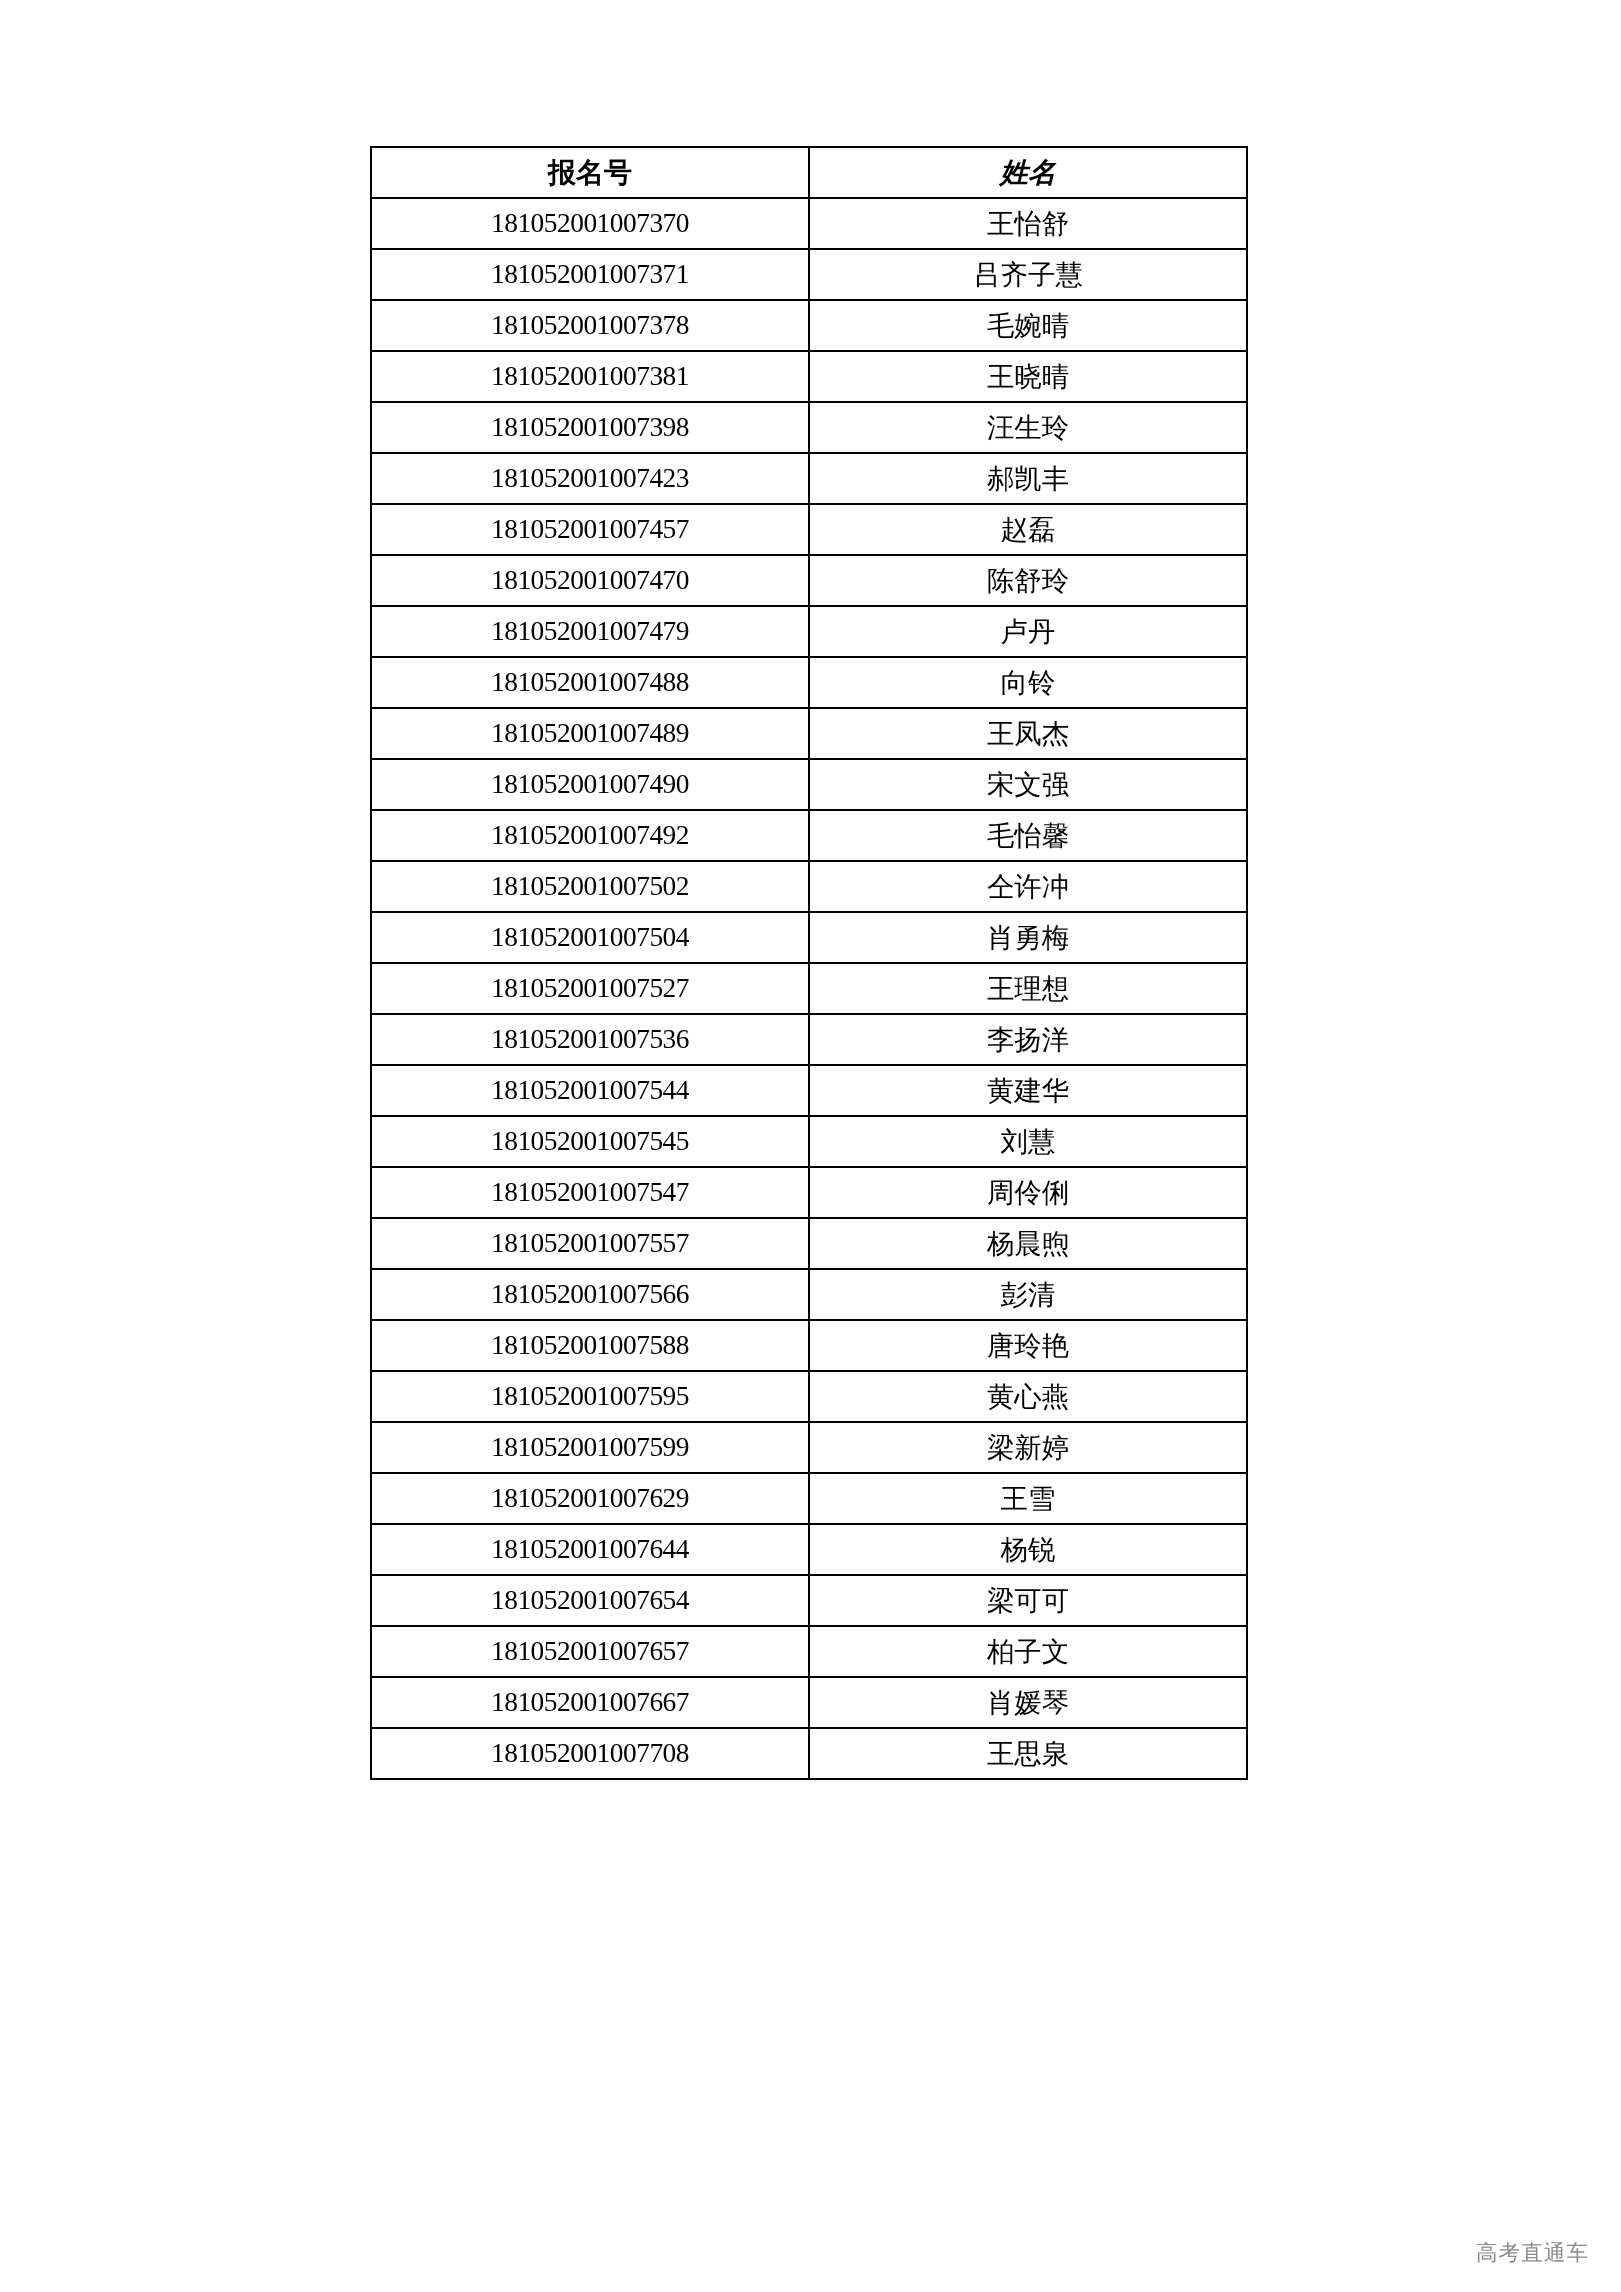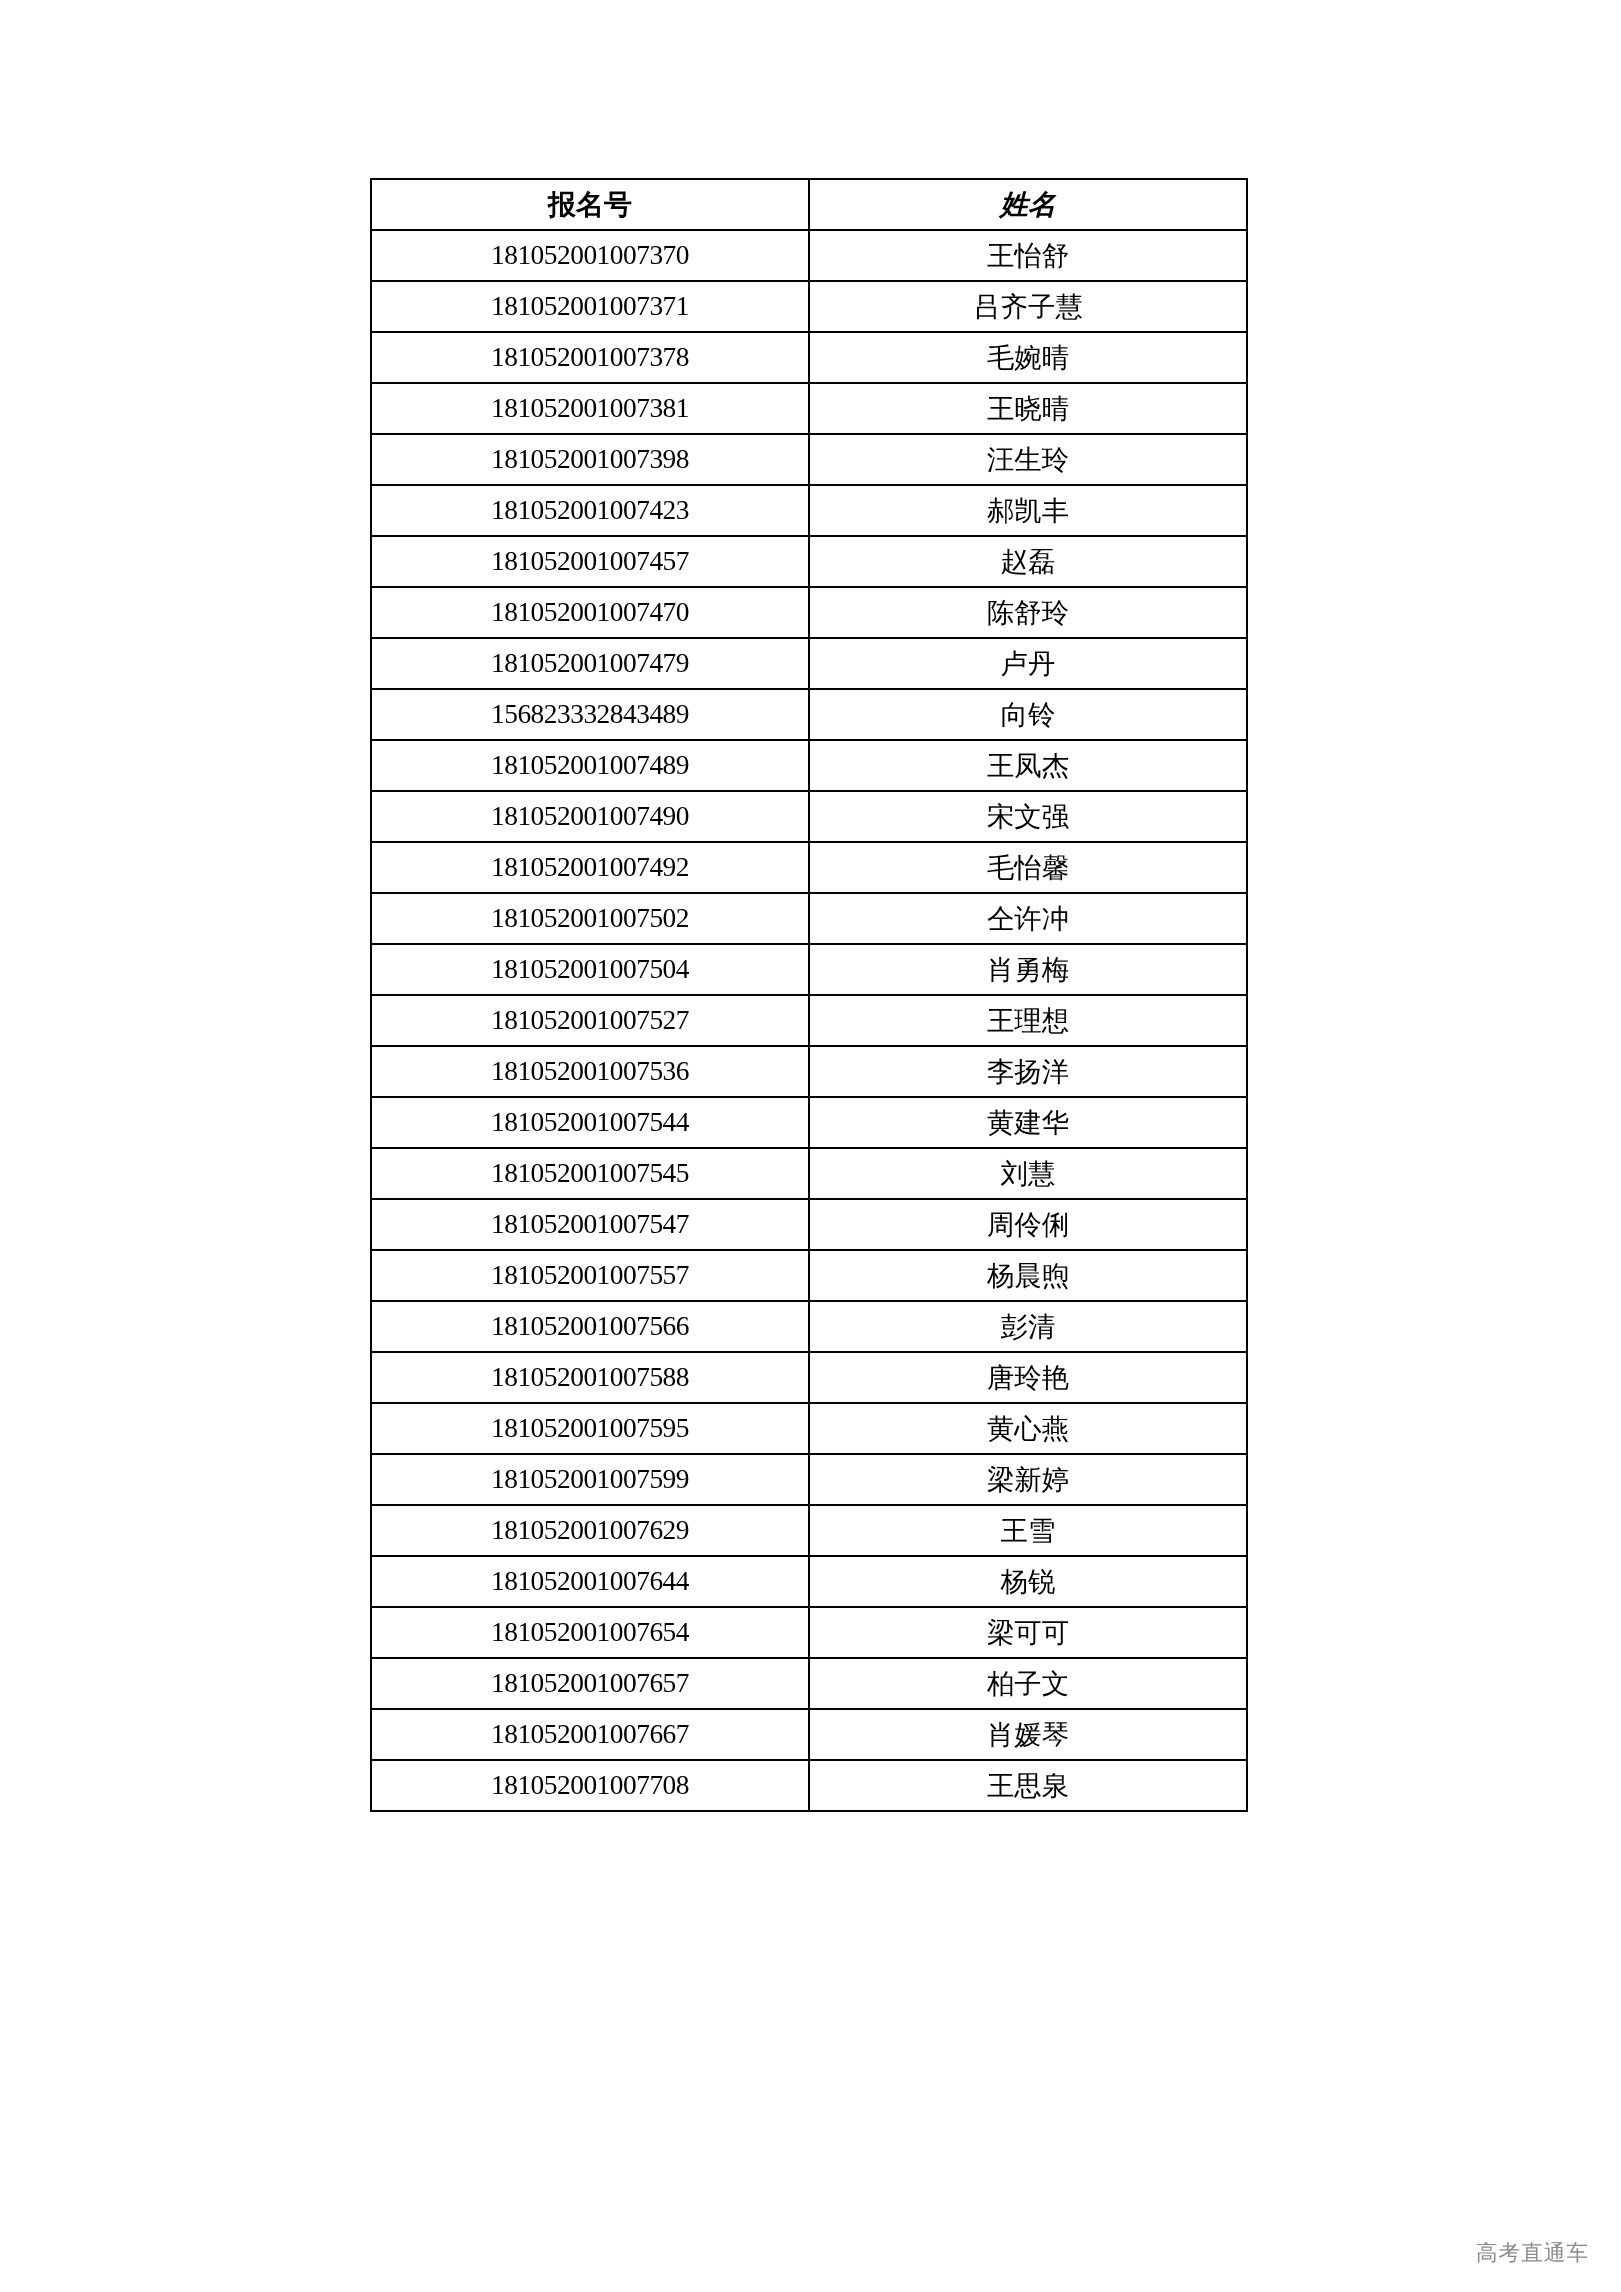--- a/index.html
+++ b/index.html
@@ -2,21 +2,20 @@
 <html><head>
 <meta charset="utf-8">
 <style>
   html, body { margin:0; padding:0; background:#ffffff; }
   body { width:1621px; height:2293px; position:relative; overflow:hidden; }
   .tbl {
     position:absolute; left:370px; top:146px;
     border-collapse:collapse;
     font-family:"Liberation Serif","DejaVu Serif",serif;
     color:#000;
-    margin-top:32px;
   }
   .tbl td, .tbl th {
     border:2.9px solid #000;
     height:49px; padding:0;
     text-align:center; vertical-align:middle;
     font-size:27.4px;
   }
   .tbl th { font-weight:bold; font-size:28px; }
   .c1 { width:436px; }
   .c2 { width:436px;font-style:italic; }
@@ -68,21 +67,21 @@
       </tr>
       <tr>
         <td class="num">181052001007470</td>
         <td>陈舒玲</td>
       </tr>
       <tr>
         <td class="num">181052001007479</td>
         <td>卢丹</td>
       </tr>
       <tr>
-        <td class="num">156823332843489</td>
+        <td class="num">181052001007488</td>
         <td>向铃</td>
       </tr>
       <tr>
         <td class="num">181052001007489</td>
         <td>王凤杰</td>
       </tr>
       <tr>
         <td class="num">181052001007490</td>
         <td>宋文强</td>
       </tr>

